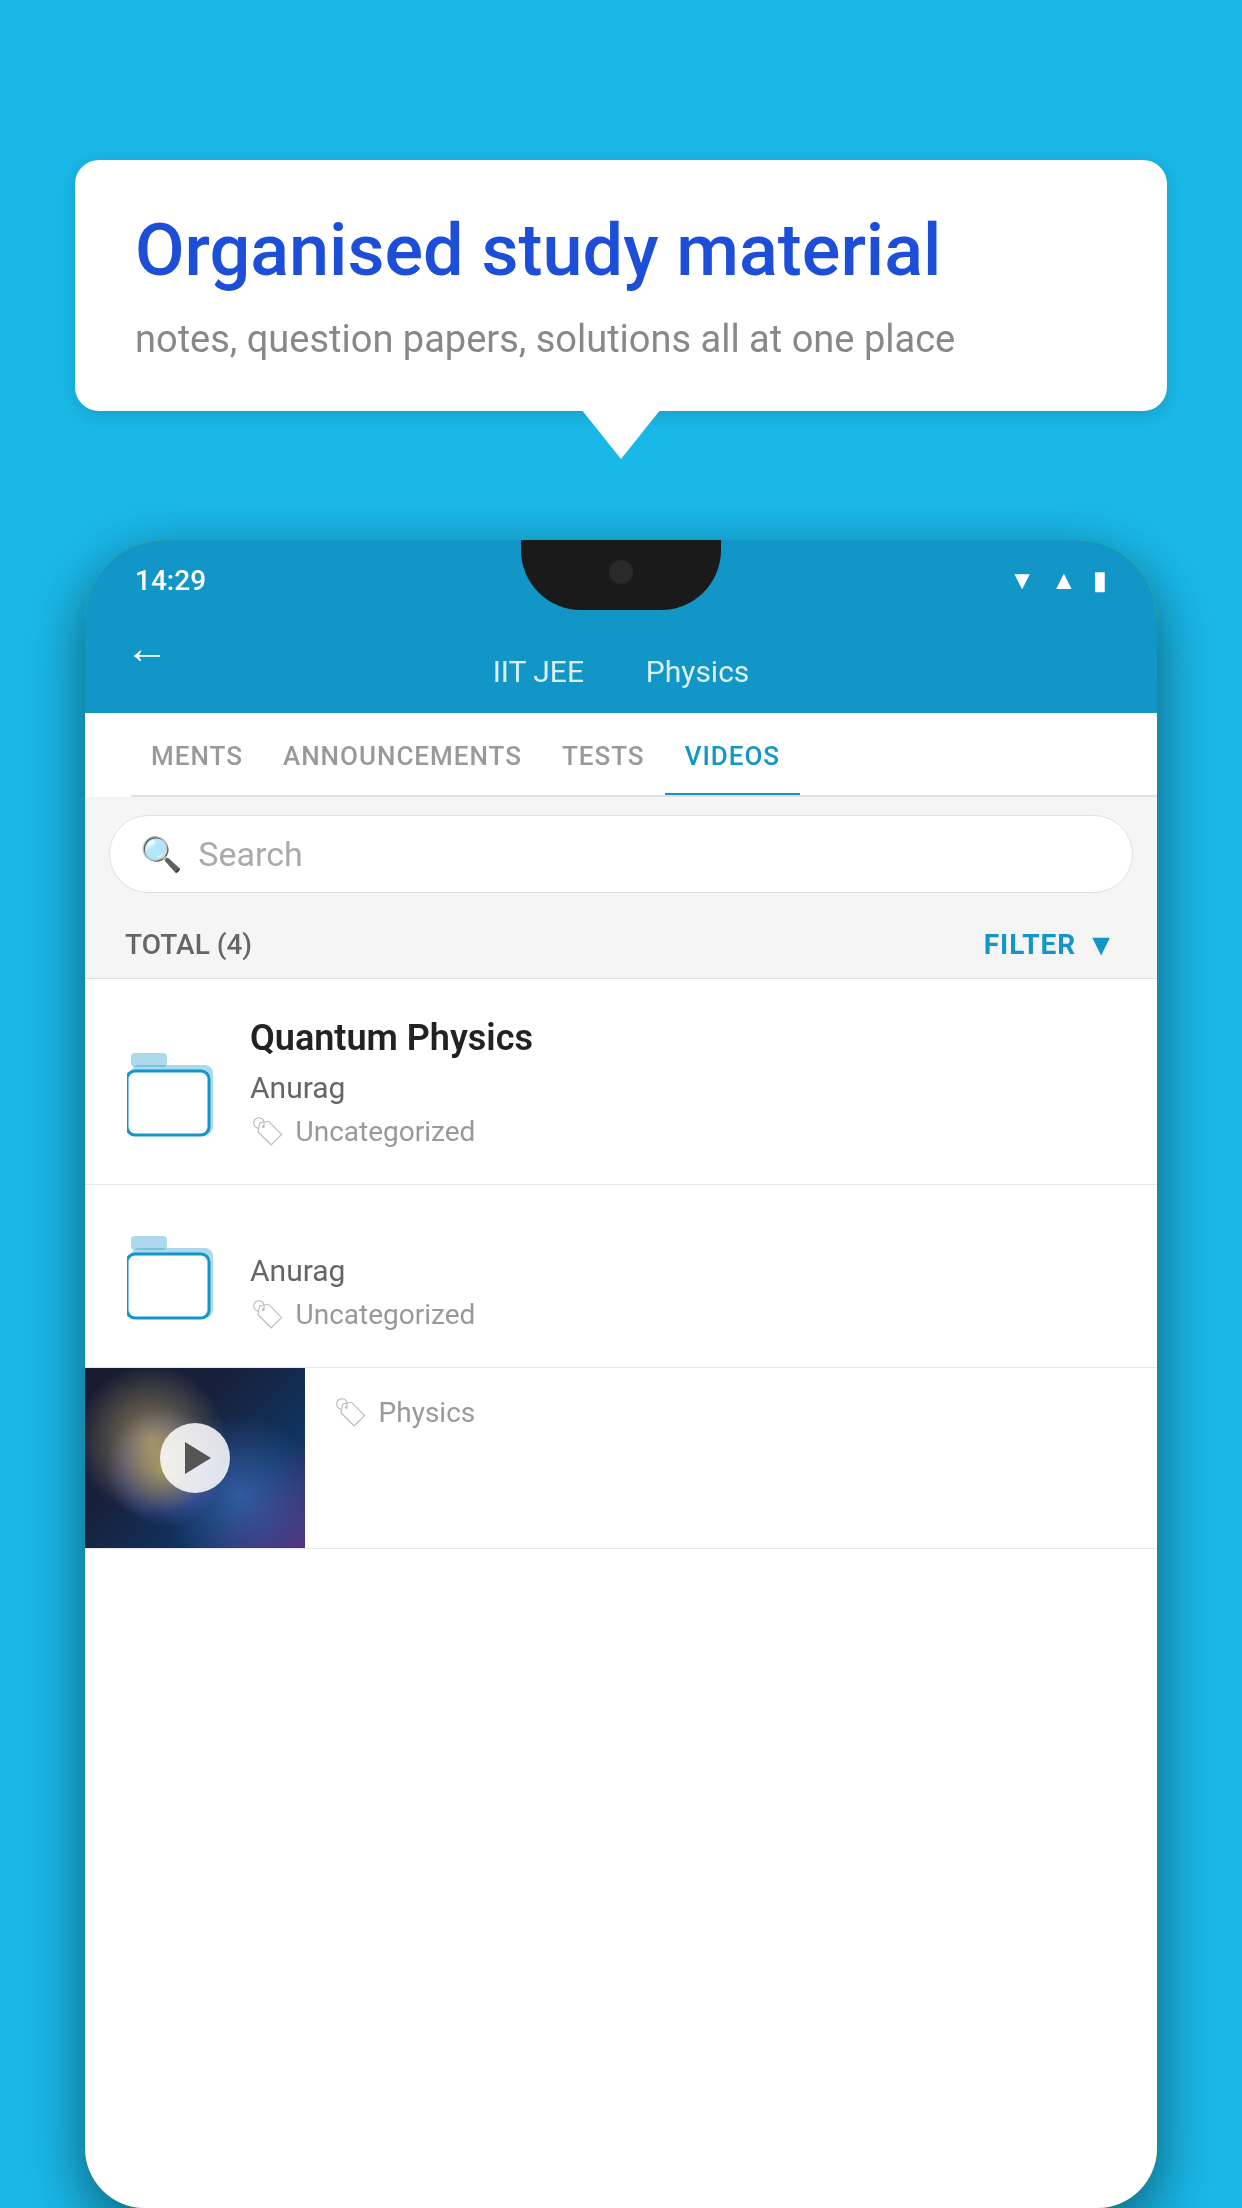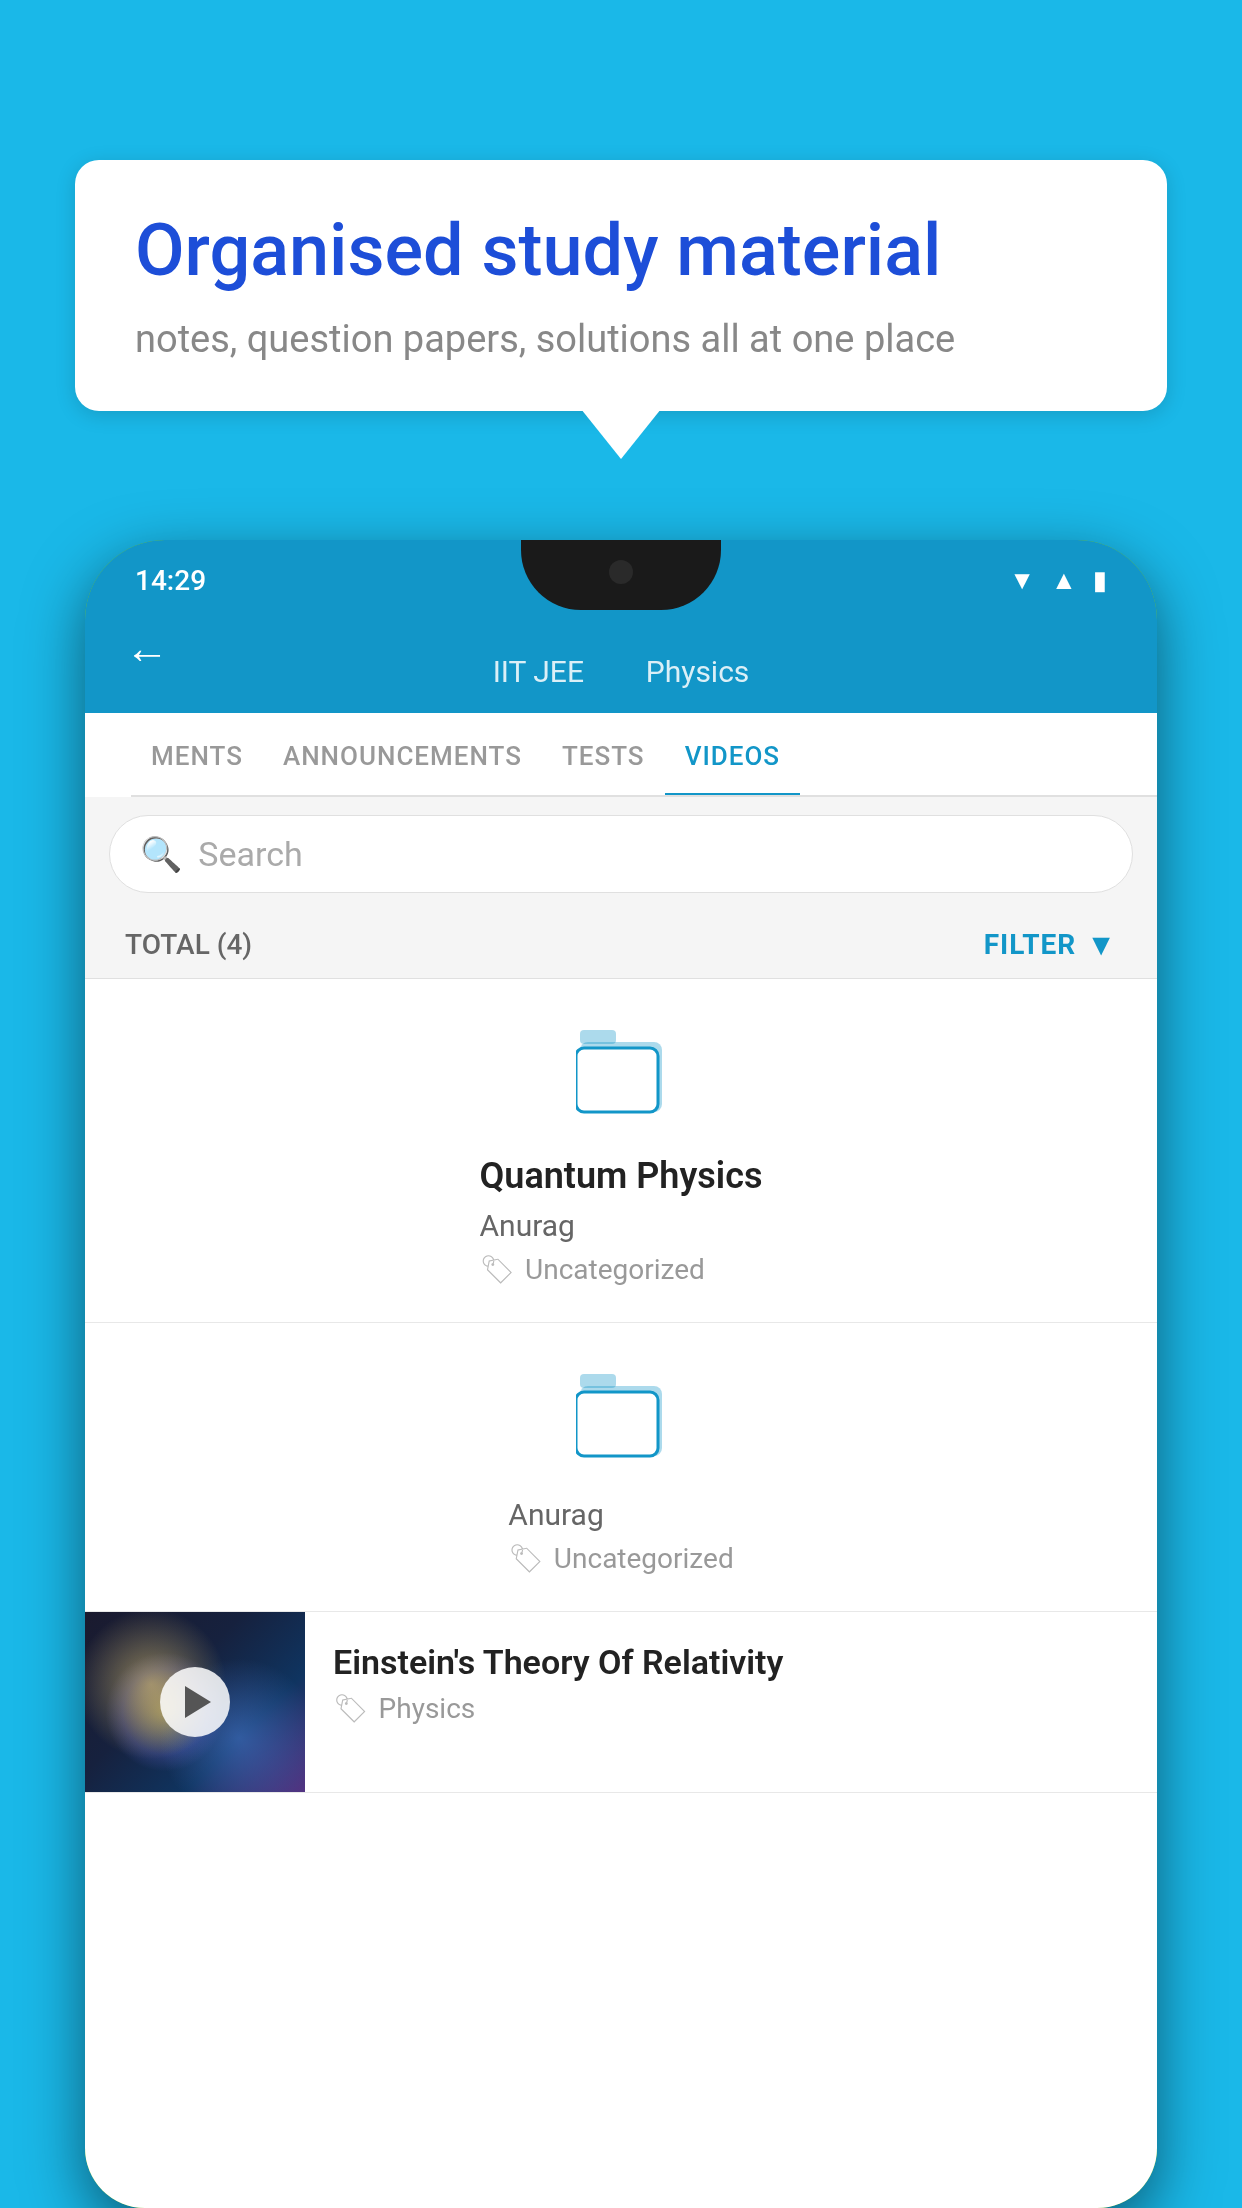--- a/index.html
+++ b/index.html
@@ -238,25 +238,24 @@
       color: #1296c8;
       font-size: 30px;
     }
 
     
     .video-list {
       background: white;
     }
     .video-item {
       display: flex;
-      align-items: center;
-      padding: 36px 12px;
+      align-items: flex-end;
+      padding: 36px 37px;
       border-bottom: 1px solid #e8e8e8;
       gap: 28px;
-      flex-direction: column;
     }
     .video-thumb-icon {
       width: 100px;
       height: 110px;
       flex-shrink: 0;
       display: flex;
       align-items: center;
       justify-content: center;
     }
 
@@ -467,21 +466,20 @@
       <div class="video-item-thumb">
         <div class="video-thumbnail">
           <div class="thumb-glow"></div>
 
           <div style="position:absolute;top:0;left:0;right:0;bottom:0;background:radial-gradient(circle at 30% 40%, rgba(255,220,120,0.5) 0%, transparent 40%), radial-gradient(circle at 70% 70%, rgba(100,150,255,0.4) 0%, transparent 40%);"></div>
           <div class="play-button">
             <div class="play-triangle"></div>
           </div>
         </div>
         <div class="video-item-thumb-info">
-          <div class="video-title-sm">Einstein's Theory Of Relativity</div>
           <div class="video-tag-sm">
             <span class="tag-icon">🏷</span>
             <span>Physics</span>
           </div>
         </div>
       </div>
 
     </div>
   </div>
 </div>

